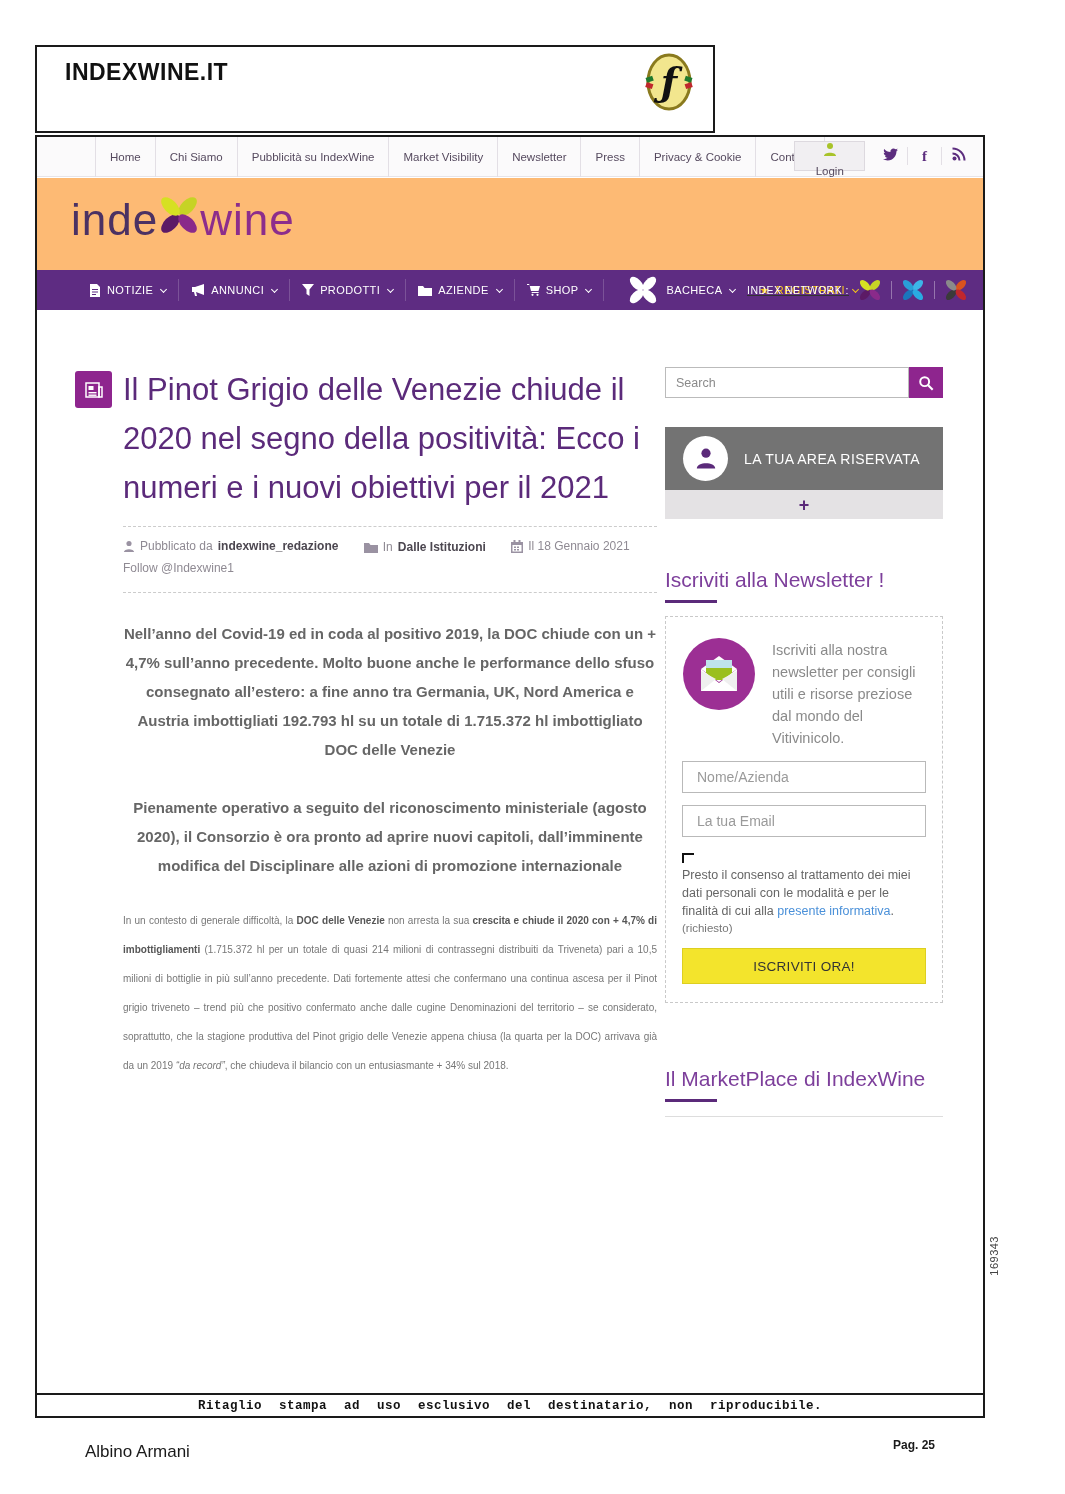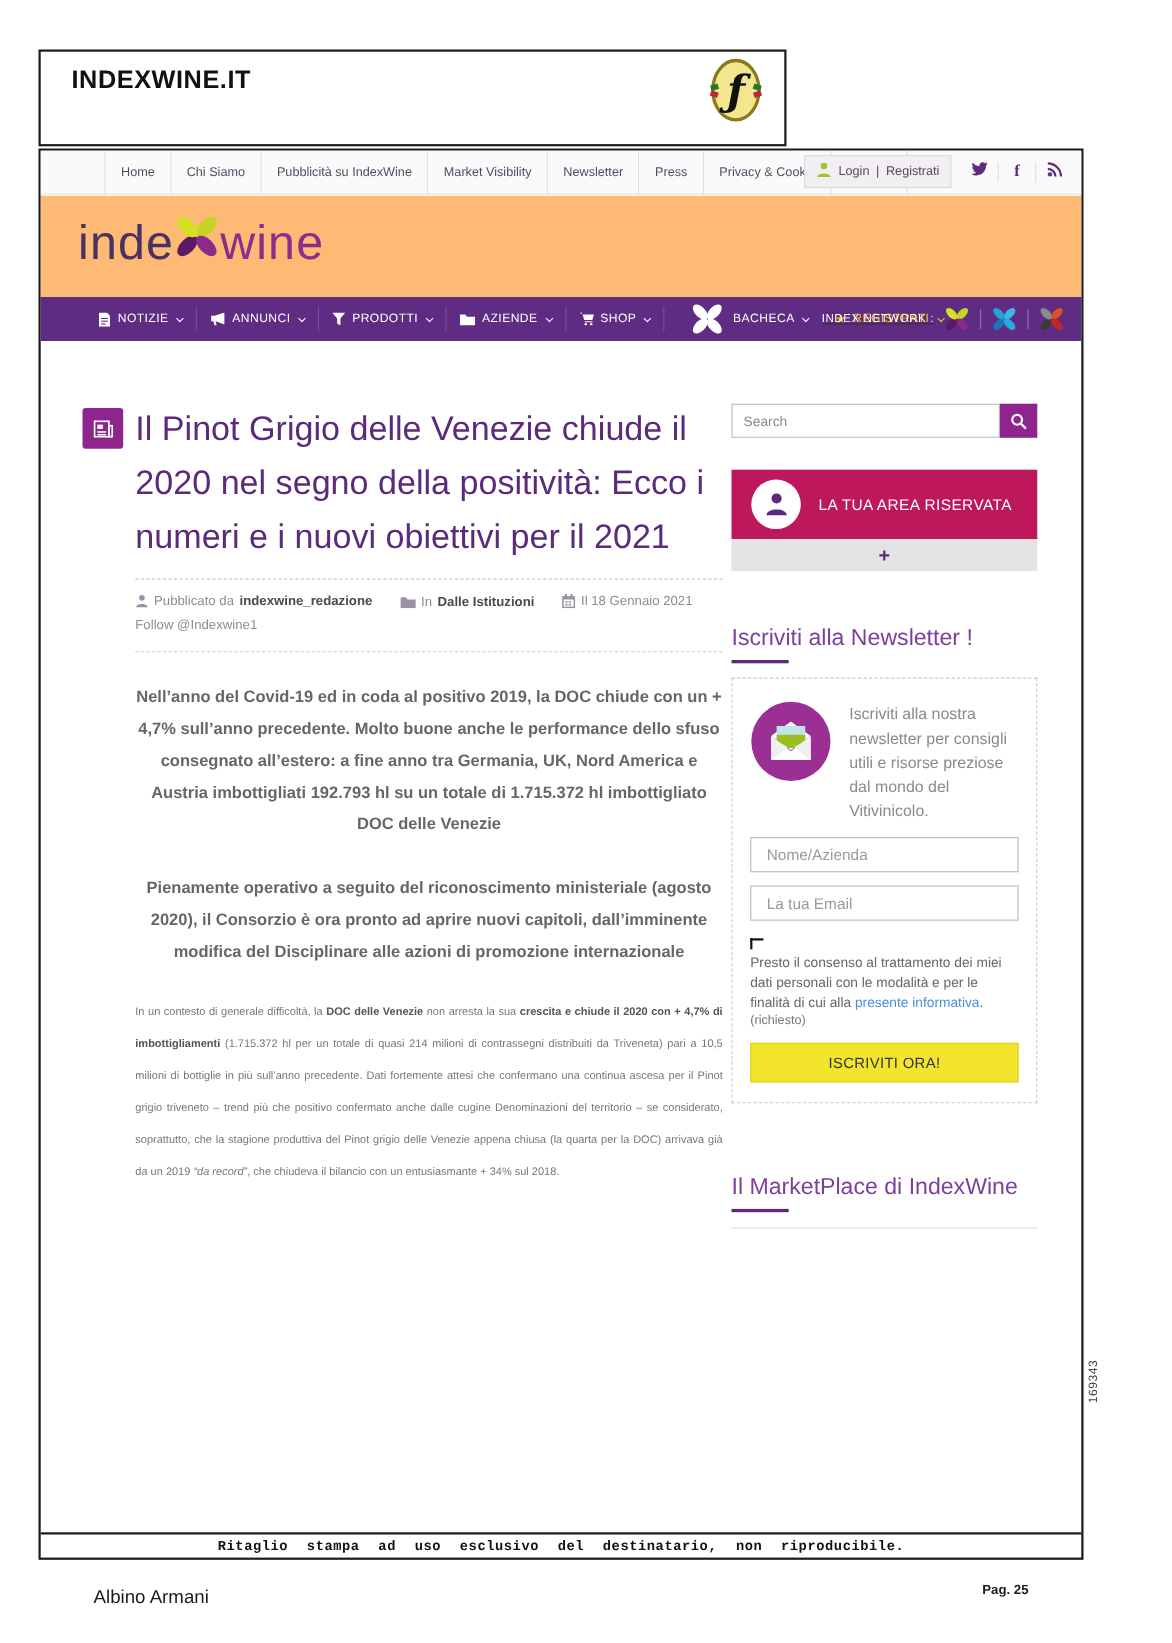--- a/index.html
+++ b/index.html
@@ -17,21 +17,21 @@
   .meta-value { font-size:20px; font-weight:bold; color:#111; }
 
   
   .frame { position:absolute; left:35px; top:135px; width:950px; height:1283px; border:2px solid #1a1a1a; background:#fff; }
 
   
   .topbar { position:absolute; left:0; top:0; width:100%; height:40px; background:#fbfafb; border-bottom:1px solid #e7e4e8; }
   .topmenu { position:absolute; left:58px; top:0; height:40px; display:flex; align-items:center; }
   .topmenu a { font-size:11.5px; color:#564a5f; text-decoration:none; padding:0 14px; border-right:1px solid #e3dfe5; line-height:40px; }
   .topmenu a:first-child { border-left:1px solid #e3dfe5; }
-  .login-box { position:absolute; right:118px; top:4px; height:30px; background:#f1eff2; border:1px solid #ddd9df; display:flex; align-items:center; padding:0 10px; gap:6px; }
+  .login-box { position:absolute; right:118px; top:4px; height:30px; background:#f1eff2; border:1px solid #ddd9df; display:flex; align-items:center; padding:0 10px; gap:6px;flex-direction:column; }
   .login-box span { font-size:11.5px; color:#564a5f; }
   .social { position:absolute; right:8px; top:4px; height:30px; display:flex; align-items:center; }
   .social .s { width:34px; text-align:center; border-left:1px solid #e3dfe5; }
   .social .s:first-child { border-left:none; }
   .fb-glyph { font-family:"Liberation Serif", serif; font-weight:bold; font-size:15px; color:#5c2d7e; }
 
   
   .logo-row { position:absolute; left:0; top:41px; width:100%; height:92px; background:#fdba74; }
   .brand { position:absolute; left:34px; top:14px; display:flex; align-items:center; font-size:44px; font-weight:300; letter-spacing:1px; }
   .brand .p1 { color:#4b3163; } .brand .p2 { color:#8c2d8c; }
@@ -60,21 +60,21 @@
   .a-body { margin-top:26px; text-align:justify; color:#777; font-size:10px; line-height:29px; }
   .a-body b { color:#555; }
   .a-body i { font-style:italic; }
 
   
   .sidebar { position:absolute; left:628px; top:230px; width:278px; }
   .searchrow { display:flex; height:31px; }
   .searchrow input { flex:1; border:1px solid #bbb; padding:0 10px; font-size:12.5px; color:#555; font-family:inherit; outline:none; }
   .searchrow input::placeholder { color:#8a8a8a; }
   .search-btn { width:34px; height:31px; background:#8e258e; border:none; display:flex; align-items:center; justify-content:center; cursor:pointer; }
-  .area-banner { margin-top:29px; height:63px; background:#be185d; display:flex; align-items:center; gap:16px; padding-left:18px; }
+  .area-banner { margin-top:29px; height:63px; background:#737373; display:flex; align-items:center; gap:16px; padding-left:18px; }
   .avatar-circle { width:45px; height:45px; border-radius:50%; background:#fff; display:flex; align-items:center; justify-content:center; }
   .area-banner .txt { color:#fff; font-size:14px; letter-spacing:.4px; }
   .plusbar { height:29px; background:#e4e2e4; display:flex; align-items:center; justify-content:center; }
   .plusbar span { color:#5b2a7a; font-size:18px; font-weight:bold; line-height:1; }
   .side-h { margin-top:49px; font-size:21px; font-weight:300; color:#7d3f9b; }
   .side-h-u { width:52px; height:3px; background:#5b2a7a; margin-top:8px; }
   .nl-box { margin-top:13px; border:1px dashed #c9c9c9; padding:20px 16px 18px; }
   .nl-top { display:flex; gap:16px; }
   .nl-text { color:#8a8a8a; font-size:14.5px; line-height:22px; padding-top:2px; }
   .nl-input { width:100%; height:32px; border:1px solid #b9b9b9; margin-top:12px; padding:0 14px; font-size:14px; color:#555; font-family:inherit; outline:none; }

